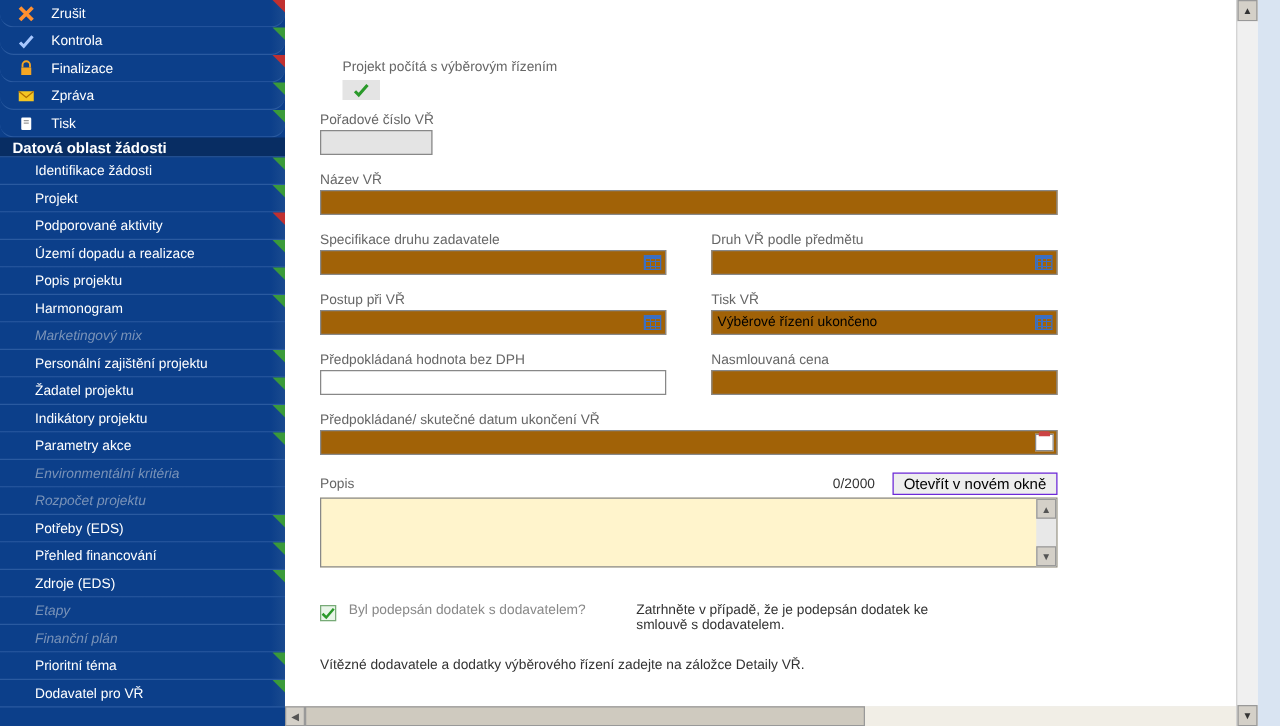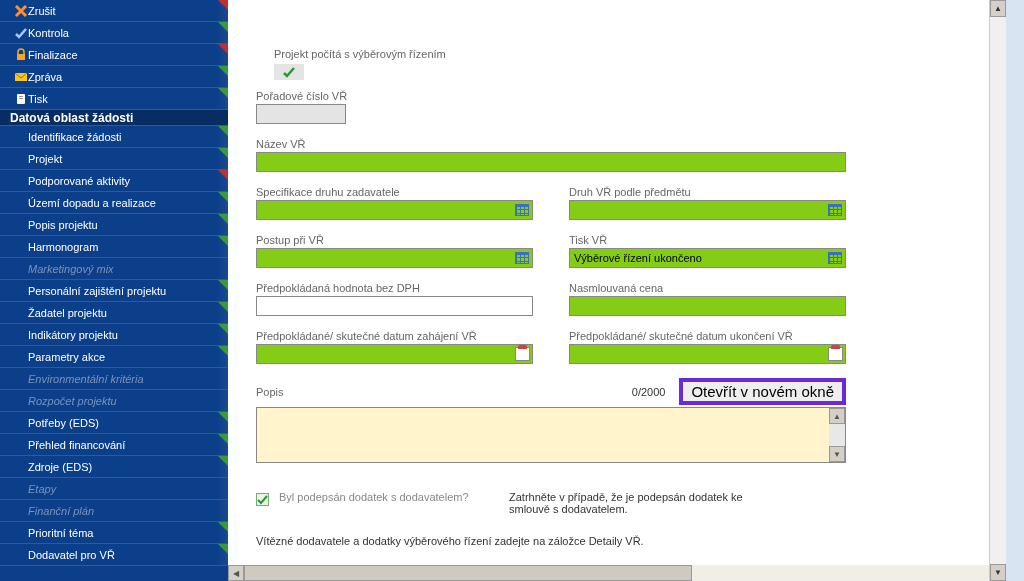--- a/index.html
+++ b/index.html
@@ -47,21 +47,21 @@
   .sidebar-item {
     display: flex;
     align-items: center;
     height: 22px;
     padding: 0 8px 0 12px;
     border-bottom: 1px solid #2a5aa0;
     cursor: pointer;
     position: relative;
     background: linear-gradient(to right, #0c3f8a 0%, #0c3f8a 95%, #1a4a8f 100%);
   }
-  .sidebar-item.top { padding-left: 28px; position: relative; }
+  .sidebar-item.top { padding-left: 41px; position: relative; border-radius: 11px; }
   .sidebar-item.top .sicon {
     position: absolute;
     left: 14px;
     width: 14px;
     height: 14px;
     display: flex;
     align-items: center;
     justify-content: center;
   }
   .sidebar-item .corner {
@@ -106,21 +106,21 @@
   .col { flex: 1; display: flex; flex-direction: column; }
   .col.full { width: 100%; }
   .flabel {
     color: #666;
     font-size: 11px;
     margin-bottom: 2px;
   }
   .finput {
     height: 20px;
     border: 1px solid #888;
-    background: #84cc16;
+    background: #a16207;
     padding: 0 4px;
     display: flex;
     align-items: center;
     position: relative;
     font-size: 11px;
   }
   .finput.grey { background: #e4e4e4; }
   .finput.white { background: #fff; }
   .finput.short { width: 90px; }
   .finput .picker {
@@ -194,24 +194,24 @@
     justify-content: space-between;
     margin-bottom: 2px;
   }
   .popis-head .right {
     display: flex;
     align-items: center;
     gap: 14px;
   }
   .counter { color: #333; font-size: 11px; }
   .btn-open {
-    border: 4px solid #6d28d9;
+    border: 1px solid #6d28d9;
     background: #eee;
     padding: 1px 8px;
-    font-size: 15px;
+    font-size: 12px;
     cursor: pointer;
   }
   .check-row {
     display: flex;
     align-items: flex-start;
     margin-top: 28px;
     gap: 10px;
   }
   .checkbox {
     width: 13px;
@@ -462,28 +462,20 @@
           <div class="finput white"></div>
         </div>
         <div class="col">
           <div class="flabel">Nasmlouvaná cena</div>
           <div class="finput"></div>
         </div>
       </div>
 
       <div class="row">
         <div class="col">
-          <div class="flabel">Předpokládané/ skutečné datum zahájení VŘ</div>
-          <div class="finput">
-            <span class="picker">
-                <span class="picker-cal"></span>
-              </span>
-          </div>
-        </div>
-        <div class="col">
           <div class="flabel">Předpokládané/ skutečné datum ukončení VŘ</div>
           <div class="finput">
             <span class="picker">
                 <span class="picker-cal"></span>
               </span>
           </div>
         </div>
       </div>
 
       <div class="col full">

